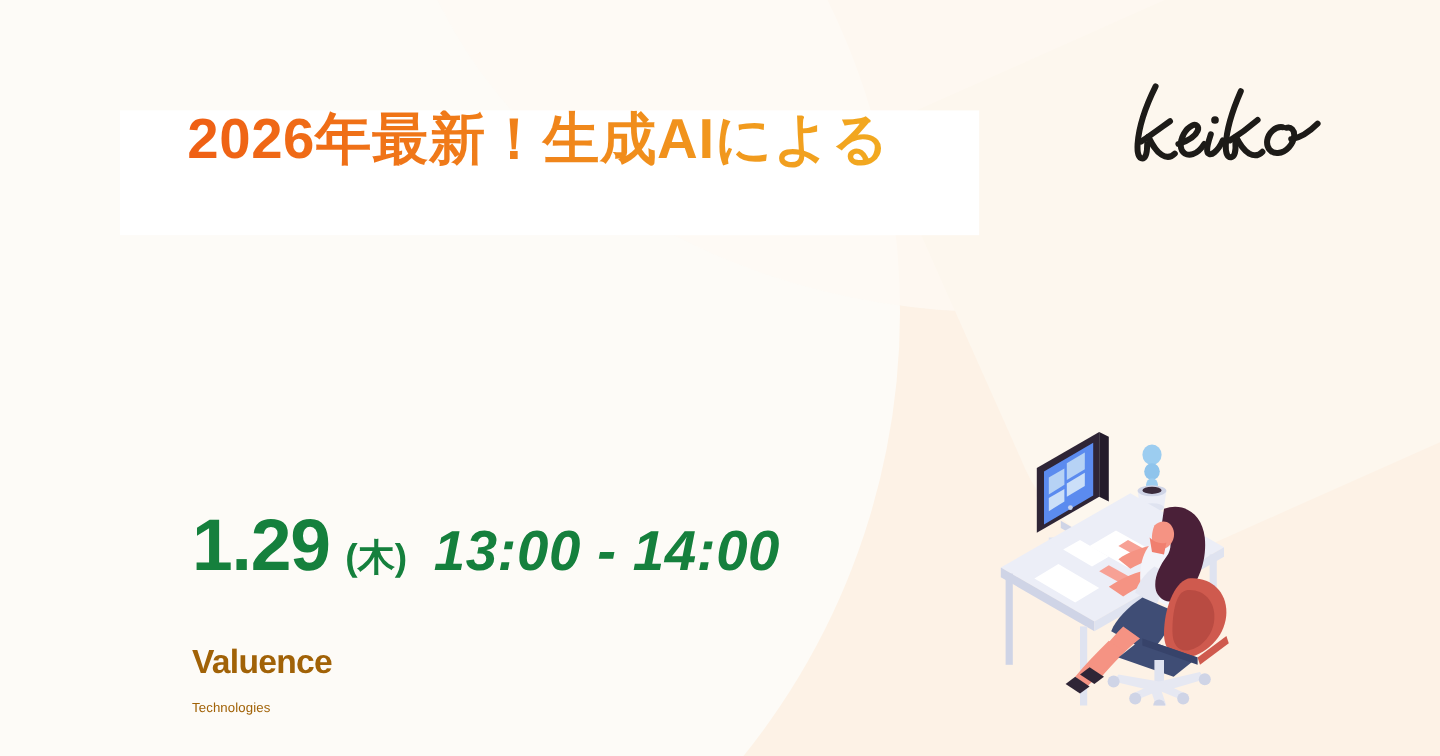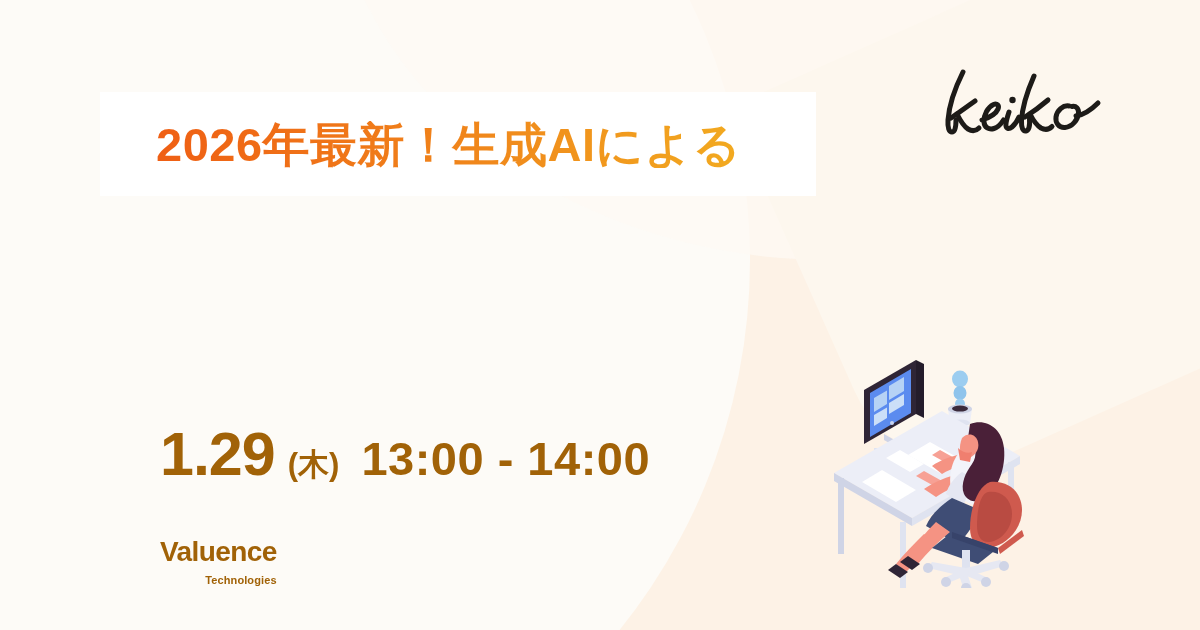--- a/index.html
+++ b/index.html
@@ -52,21 +52,20 @@
     transform: rotate(-24deg);
     transform-origin: top right;
     border-bottom-left-radius: 120px;
   }
 
   
   .title-band {
     position: absolute;
     background: #ffffff;
     display: flex;
-    align-items: center;
     box-sizing: border-box;
   }
   #band-1 {
     left: 100px;
     top: 92px;
     width: 716px;
     height: 104px;
     padding-left: 56px;
   }
   #band-2 {
@@ -89,62 +88,62 @@
     -webkit-text-fill-color: transparent;
   }
 
   
   #datetime-row {
     position: absolute;
     left: 160px;
     top: 424px;
     display: flex;
     align-items: baseline;
-    color: #a16207;
+    color: #15803d;
     white-space: nowrap;
   }
   #date-number {
     font-size: 61px;
     font-weight: 700;
     letter-spacing: -1px;
     line-height: 1;
   }
   #date-weekday {
     font-size: 31px;
     font-weight: 700;
     line-height: 1;
     margin-left: 13px;
   }
   #time-range {
     font-size: 47px;
     font-weight: 700;
     letter-spacing: 0.5px;
     line-height: 1;
     margin-left: 22px;
+    font-style: italic;
   }
 
   
   #logo-valuence {
     position: absolute;
     left: 160px;
     top: 538px;
     color: #a16207;
     line-height: 1;
   }
   #logo-wordmark {
     font-size: 28px;
     font-weight: 700;
     letter-spacing: -0.6px;
   }
   #logo-subtext {
     font-size: 11px;
-    font-weight: 700;
+    font-weight: 400;
     letter-spacing: 0.1px;
-    text-align: right;
-    margin-top: 9px;
+    margin-top: 19px;
   }
 
   
   #logo-keiko {
     position: absolute;
     left: 930px;
     top: 62px;
     width: 180px;
     height: 84px;
   }

